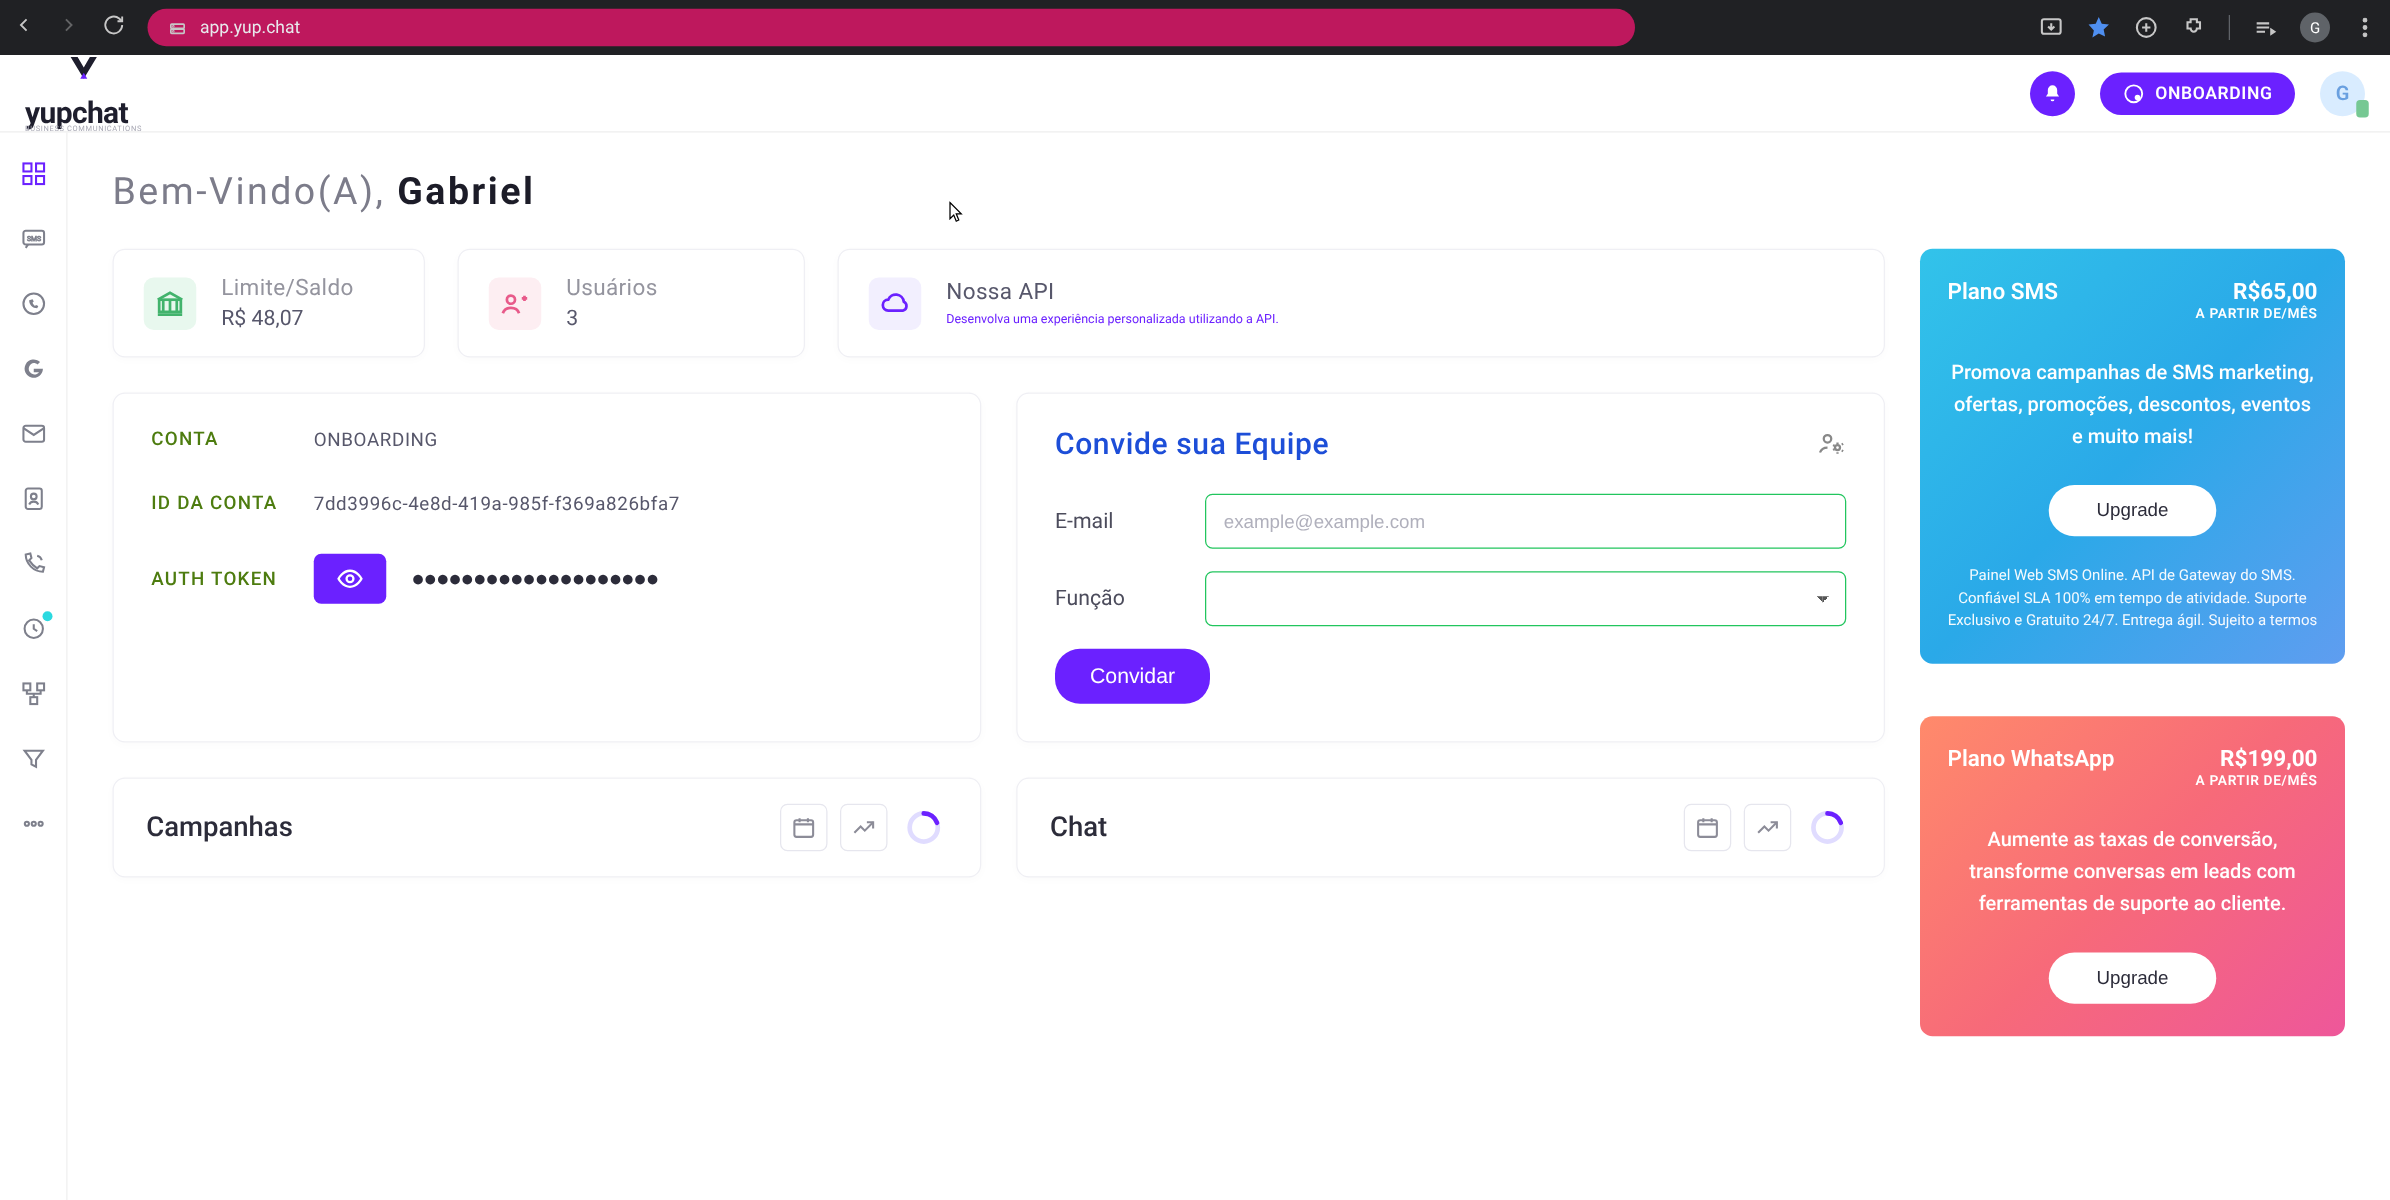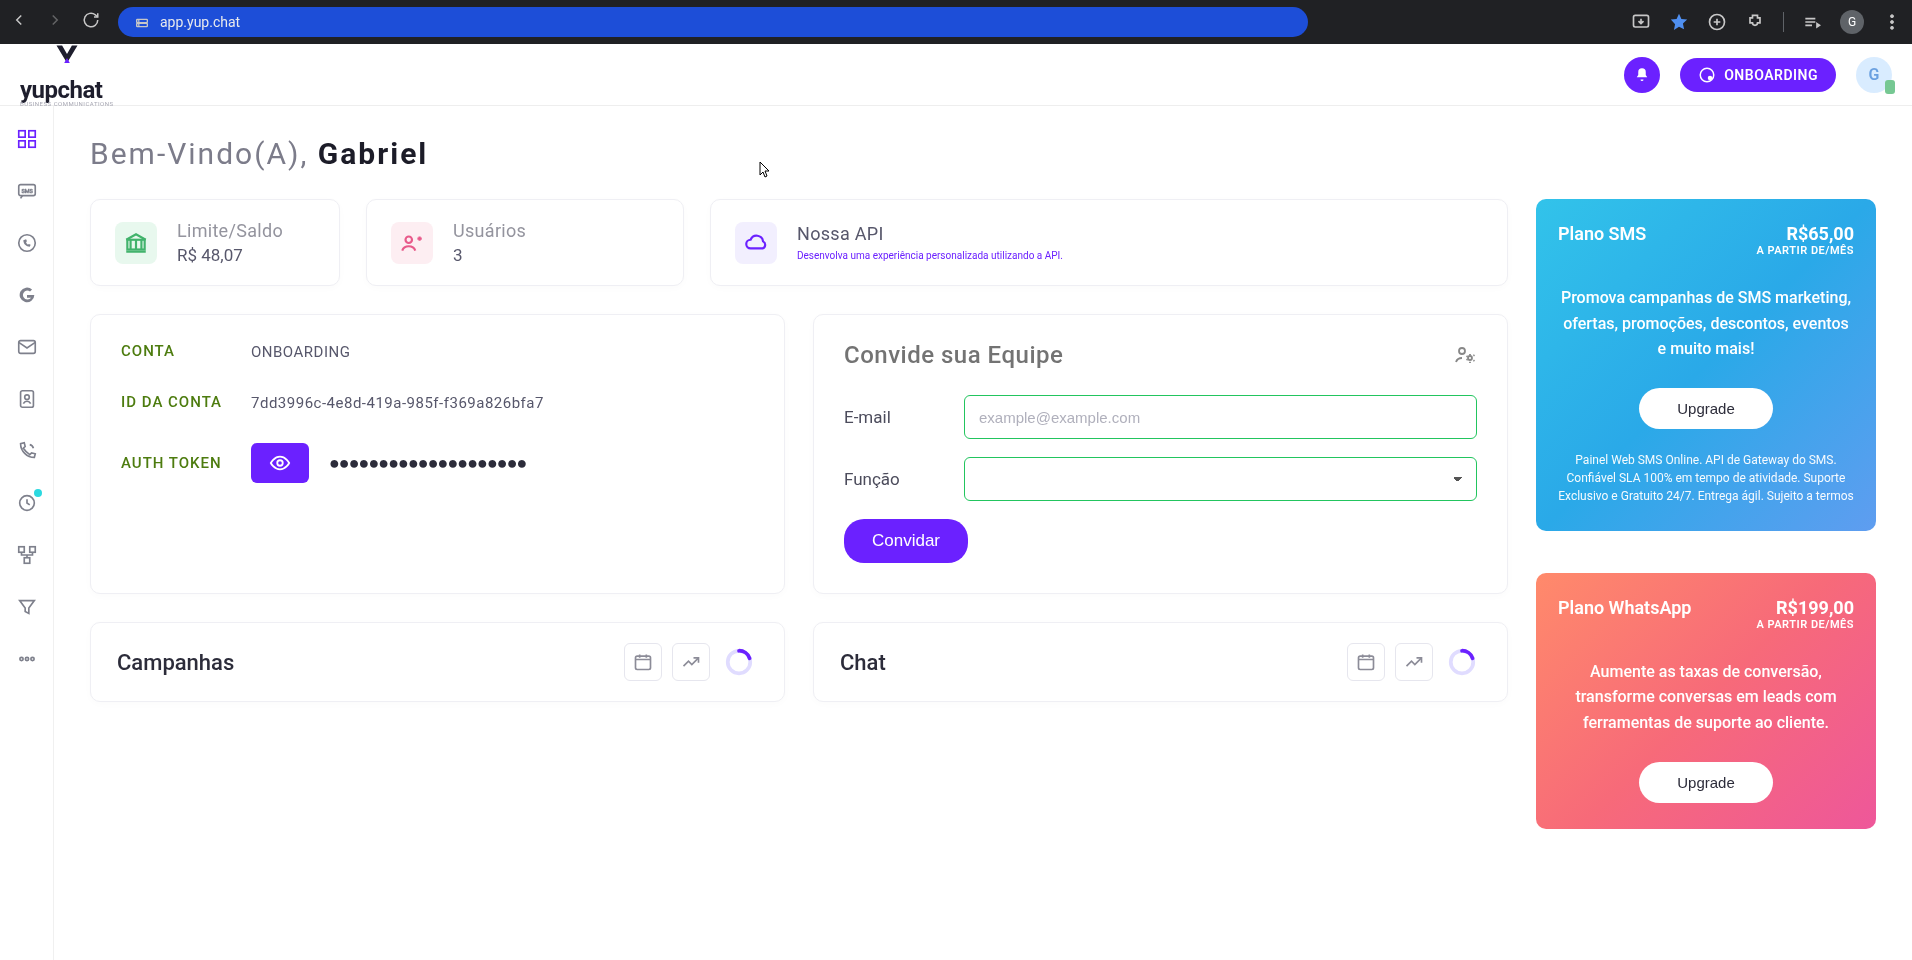--- a/index.html
+++ b/index.html
@@ -2,21 +2,21 @@
 <html><head>
 <meta charset="utf-8">
 <style>
   * { box-sizing: border-box; margin: 0; padding: 0; }
   body { font-family: -apple-system, BlinkMacSystemFont, "Segoe UI", Roboto, sans-serif; background: #fff; color: #333; width: 1912px; height: 960px; overflow: hidden; }
 
   
   .chrome-bar { height: 44px; background: #202124; display: flex; align-items: center; padding: 0 10px; color: #9aa0a6; }
   .chrome-nav { display: flex; align-items: center; gap: 18px; }
   .chrome-nav svg { width: 18px; height: 18px; fill: none; stroke: #c7c7c7; stroke-width: 2; }
-  .addr-box { margin-left: 18px; background: #1d4ed8; border-radius: 20px; height: 30px; display: flex; align-items: center; padding: 0 16px; gap: 10px; flex: 0 0 1190px; color: #e8eaed; font-size: 14px; }
+  .addr-box { margin-left: 18px; background: #be185d; border-radius: 20px; height: 30px; display: flex; align-items: center; padding: 0 16px; gap: 10px; flex: 0 0 1190px; color: #e8eaed; font-size: 14px; }
   .addr-box .lock { width: 16px; height:16px; }
   .chrome-right { margin-left: auto; display: flex; align-items: center; gap: 18px; }
   .chrome-right .ic { width: 20px; height: 20px; display:flex; align-items:center; justify-content:center; fill: #c7c7c7; stroke:#c7c7c7; }
   .chrome-sep { width:1px; height:20px; background:#5f6368; }
   .chrome-avatar { width:24px; height:24px; border-radius:50%; background:#5f6368; color:#fff; font-size:12px; display:flex; align-items:center; justify-content:center; }
 
   
   .app-header { height: 62px; border-bottom: 1px solid #eee; display:flex; align-items:center; padding: 0 20px; }
   .logo { display:flex; align-items:center; gap:6px;flex-direction:column; }
   .logo-mark { width:28px; height:28px; }
@@ -42,21 +42,21 @@
   .welcome b { color:#1c1c28; font-weight:700; }
 
   .row { display:flex; gap:28px; }
   .col-main { flex:1; }
   .col-promo { width:340px; }
 
   .stat-cards { display:flex; gap:26px; margin-bottom:28px; }
   .card { background:#fff; border:1px solid #efeff4; border-radius:10px; box-shadow: 0 2px 8px rgba(0,0,0,.02); }
   .stat-card { display:flex; align-items:center; gap:20px; padding:20px 24px; }
   .stat-card.s1 { width:250px; }
-  .stat-card.s2 { width:318px; }
+  .stat-card.s2 { width:278px; }
   .stat-card.s3 { flex:1; }
   .stat-ico { width:42px; height:42px; border-radius:8px; display:flex; align-items:center; justify-content:center; }
   .stat-ico.green { background:#e8f8ee; }
   .stat-ico.pink { background:#fdeef2; }
   .stat-ico.purple { background:#f2effe; }
   .stat-ico svg { width:26px; height:26px; }
   .stat-title { color:#94949e; font-size:18px; letter-spacing:.3px; }
   .stat-val { color:#57576b; font-size:17px; margin-top:4px; }
   .api-desc { color:#6b21ff; font-size:10px; margin-top:4px; line-height:1.5; }
 
@@ -66,21 +66,21 @@
   .info-grid { display:grid; grid-template-columns: 130px 1fr; row-gap:30px; align-items:center; }
   .info-label { color:#4d7c0f; font-size:15px; letter-spacing:1px; font-weight:500; line-height:1.4; }
   .info-val { color:#57576b; font-size:15px; letter-spacing:.5px; }
   .token-row { display:flex; align-items:center; gap:20px; }
   .eye-btn { width:58px; height:40px; background:#6b21ff; border-radius:6px; display:flex; align-items:center; justify-content:center; }
   .eye-btn svg { width:22px; height:22px; fill:none; stroke:#fff; stroke-width:2; }
   .dots { font-size:18px; letter-spacing:-1px; color:#2c2c3a; font-weight:900; }
 
   .invite-card { flex:1; padding:26px 30px 30px; position:relative; }
   .invite-card .hdr { display:flex; align-items:center; justify-content:space-between; margin-bottom:26px; }
-  .invite-card h3 { font-size:24px; color:#737373; font-weight:500; letter-spacing:.5px; }
+  .invite-card h3 { font-size:24px; color:#1d4ed8; font-weight:500; letter-spacing:.5px; }
   .invite-card .gear { width:24px; height:24px; color:#888; }
   .form-row { display:flex; align-items:center; gap:20px; margin-bottom:18px; }
   .form-label { width:100px; color:#4c4c5c; font-size:17px; }
   .input, .select { flex:1; height:44px; border:1px solid #22c55e; border-radius:6px; padding:0 14px; font-size:15px; color:#4c4c5c; background:#fff; }
   .input::placeholder { color:#b0b0bc; }
   .select { appearance:none; background-image: linear-gradient(45deg, transparent 50%, #555 50%), linear-gradient(135deg, #555 50%, transparent 50%); background-position: calc(100% - 18px) 19px, calc(100% - 13px) 19px; background-size: 5px 5px, 5px 5px; background-repeat:no-repeat; }
   .btn-primary { background:#6b21ff; color:#fff; border:none; font-size:17px; padding:12px 28px; border-radius:20px; cursor:pointer; }
 
   .bottom-row { display:flex; gap:28px; }
   .panel-card { flex:1; padding:20px 26px; display:flex; align-items:center; justify-content:space-between; }

